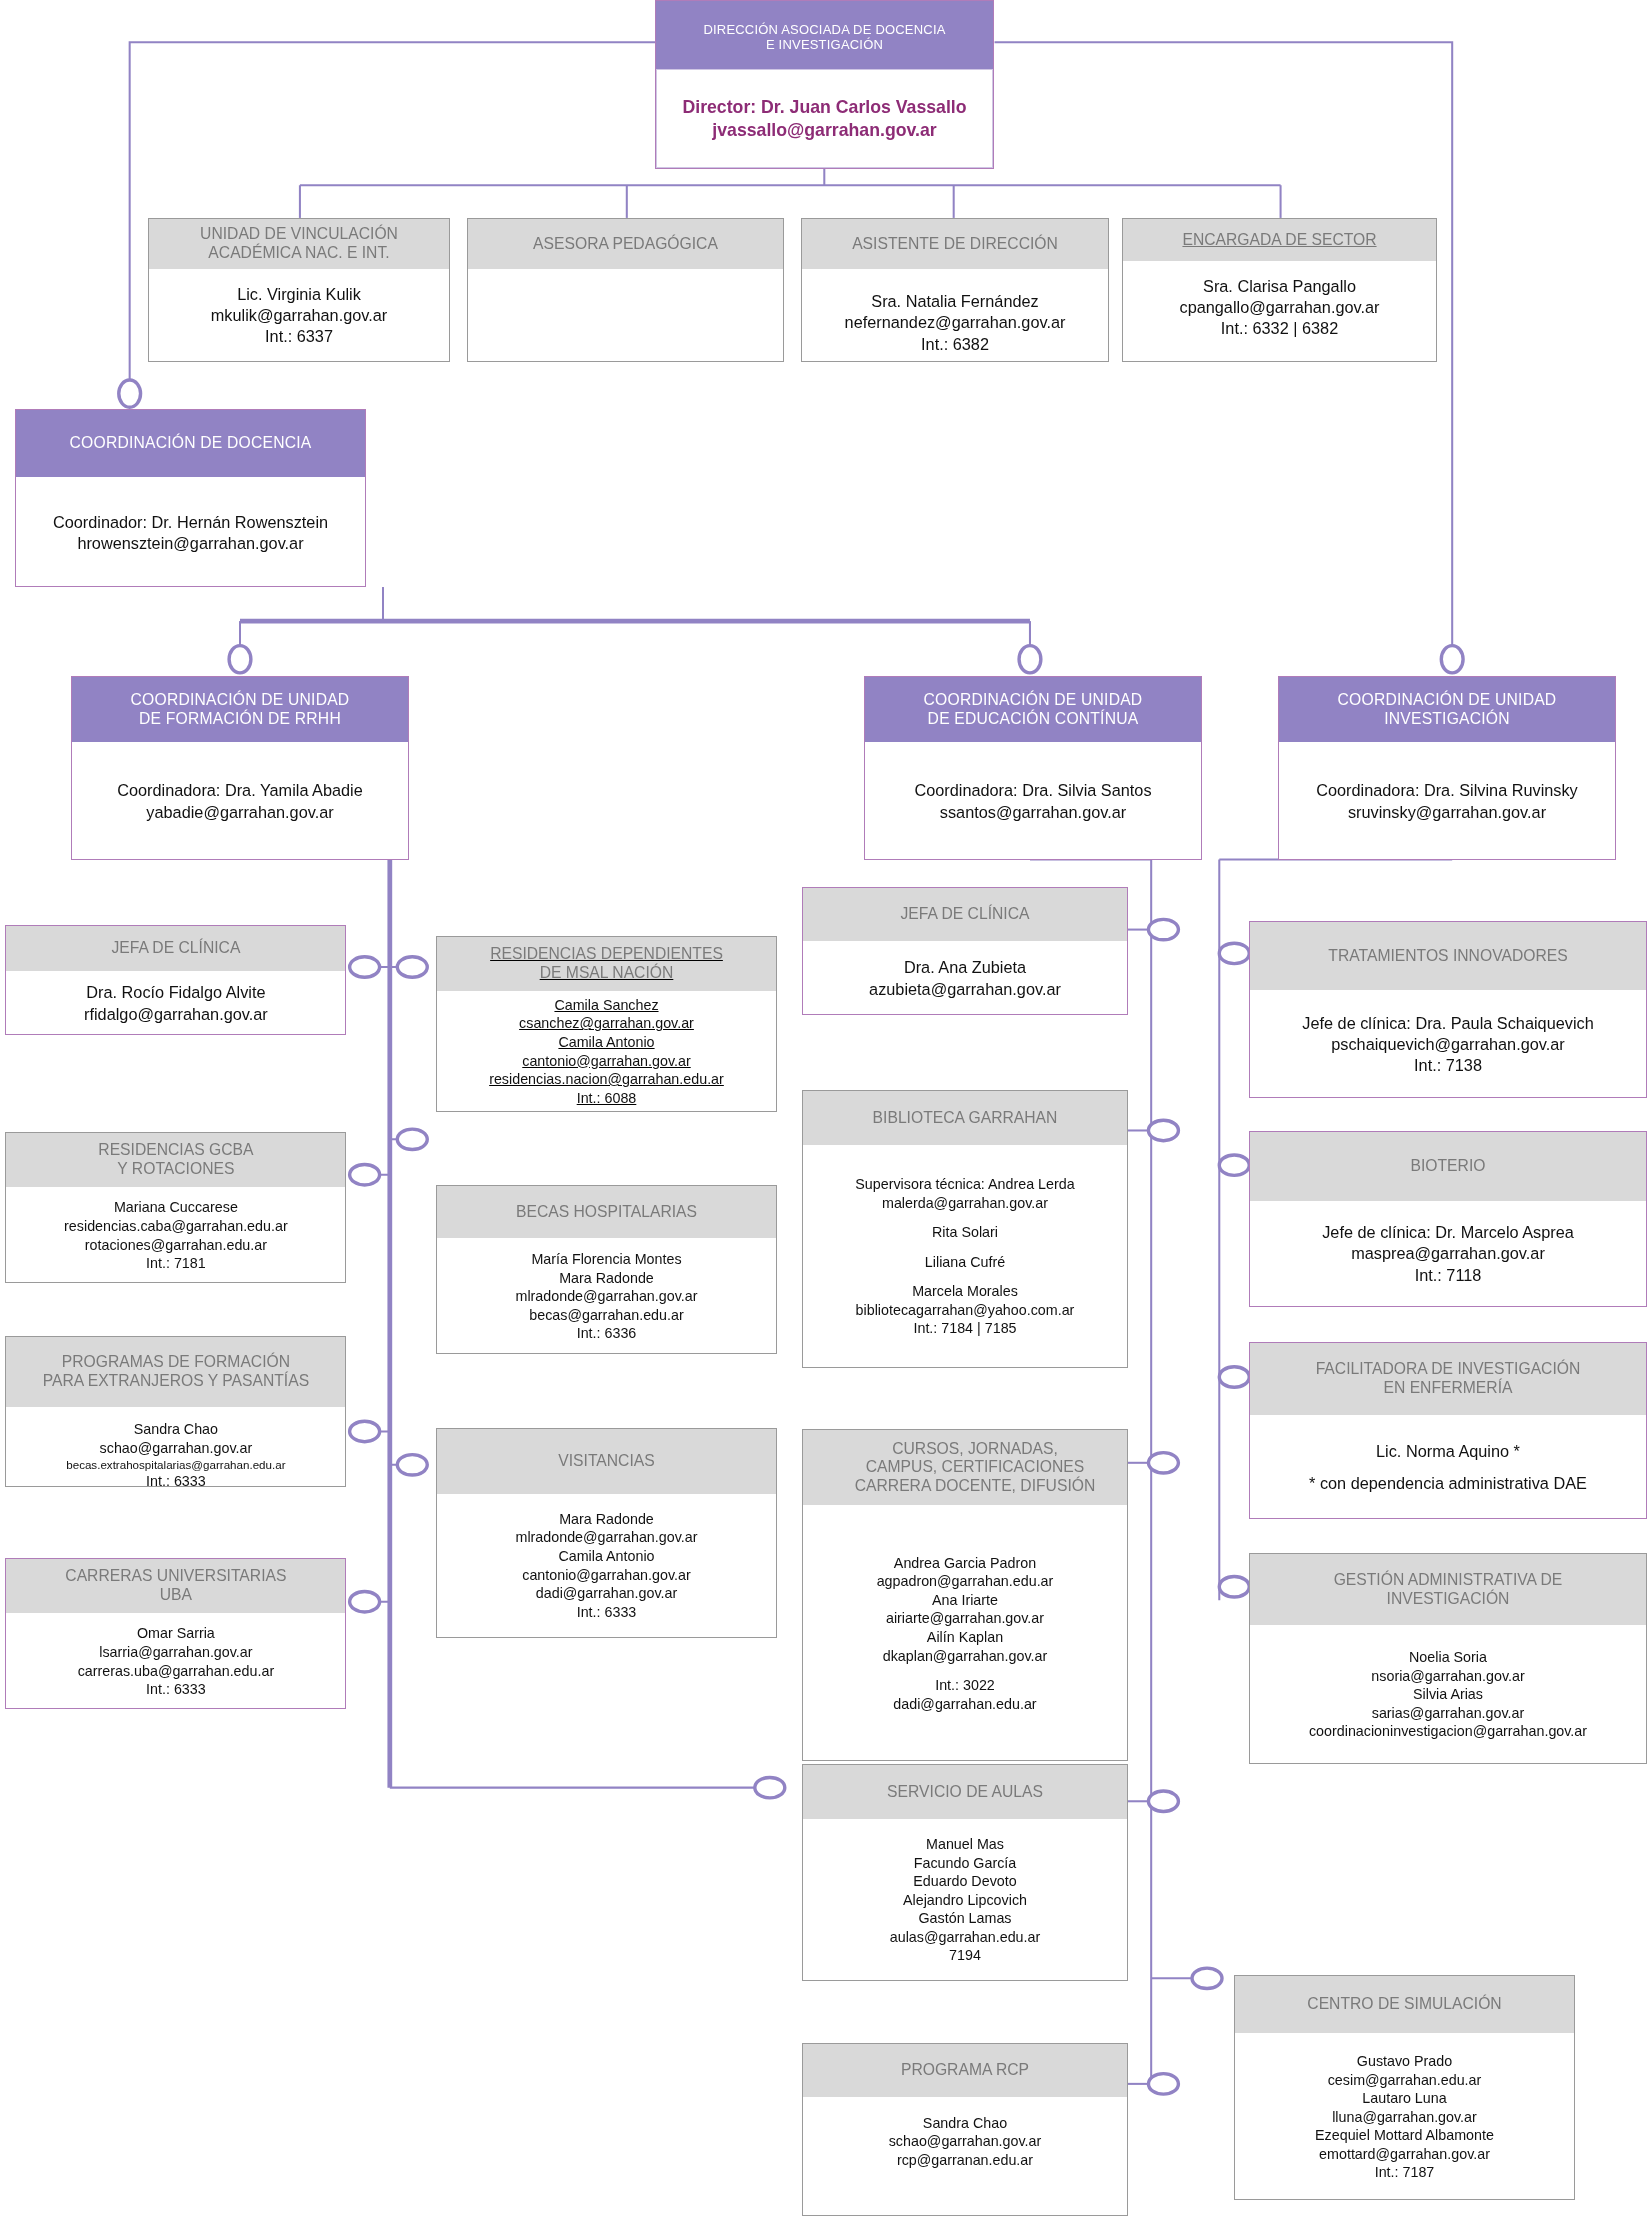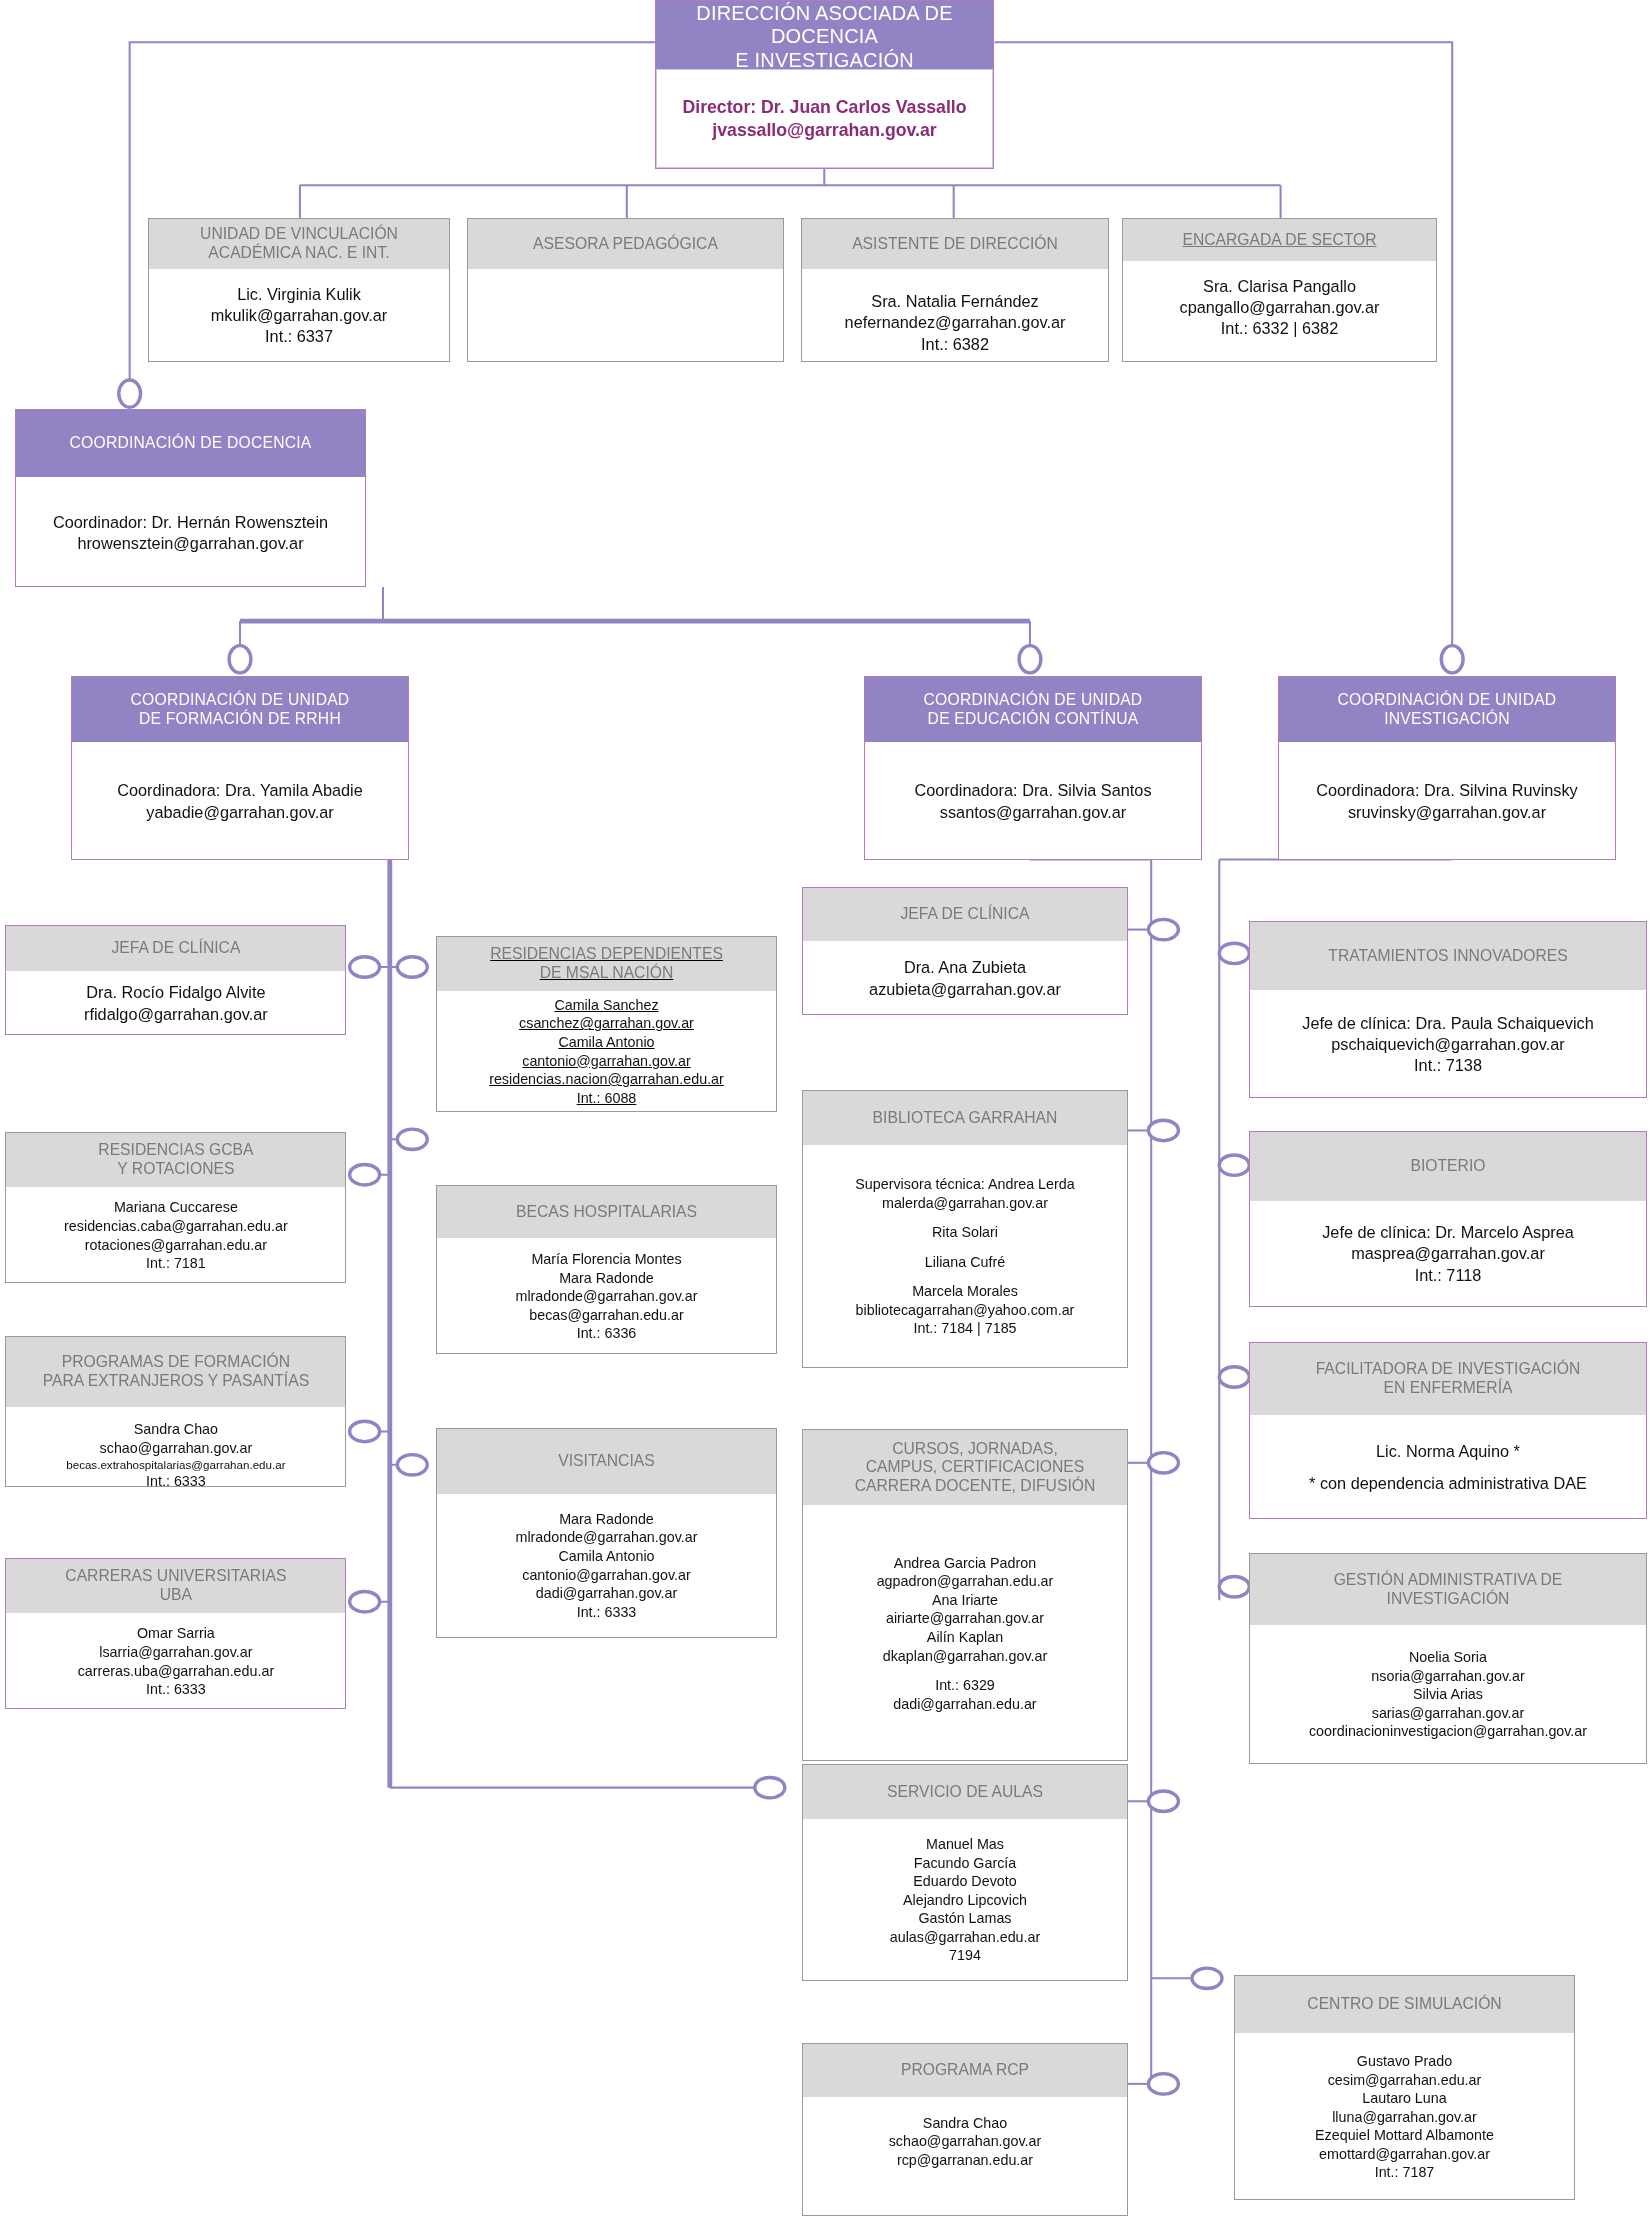--- a/index.html
+++ b/index.html
@@ -39,21 +39,21 @@
   
   .card.root .bd{color:#8d2c76;font-weight:bold;}
   .card.root .hd{background:#9183c4;}
 
   
   .card.grey{border:0.7px solid #9a9a9a;}
   .card.grey .hd{background:#d9d9d9;color:#7a7a7a;}
   .card.grey .bd{color:#111111;}
   .card.grey.violetborder{border:0.7px solid #b07cb9;}
 
-  .fs-root-h{font-size:20px;}
+  .fs-root-h{font-size:13px;}
   .fs-root-b{font-size:17.7px;}
   .fs-h{font-size:15.7px;}
   .fs-b{font-size:16.3px;}
   .fs-b-sm{font-size:14.3px;}
   .fs-b-xxs{font-size:11.6px;}
 </style>
 </head>
 <body>
 
 <div class="canvas">
@@ -398,21 +398,21 @@
       </div>
     </div>
     <div class="bd fs-b-sm" style="height:257px;">
       <span class="ln">Andrea Garcia Padron</span>
       <span class="ln">agpadron@garrahan.edu.ar</span>
       <span class="ln">Ana Iriarte</span>
       <span class="ln">airiarte@garrahan.gov.ar</span>
       <span class="ln">Ailín Kaplan</span>
       <span class="ln">dkaplan@garrahan.gov.ar</span>
       <span class="gap"></span>
-      <span class="ln">Int.: 6329</span>
+      <span class="ln">Int.: 3022</span>
       <span class="ln">dadi@garrahan.edu.ar</span>
     </div>
   </div>
 
   <div class="card grey" style="left:802px;top:1764px;width:326px;height:217px;">
     <div class="hd fs-h" style="height:54px;">
       <div>
           <div>SERVICIO DE AULAS</div>
         </div>
     </div>

